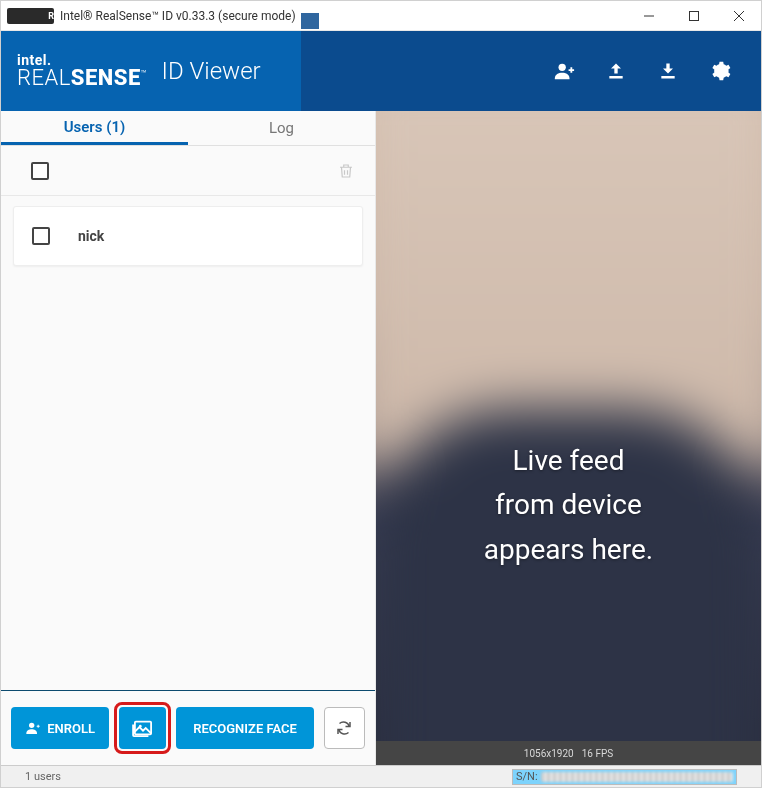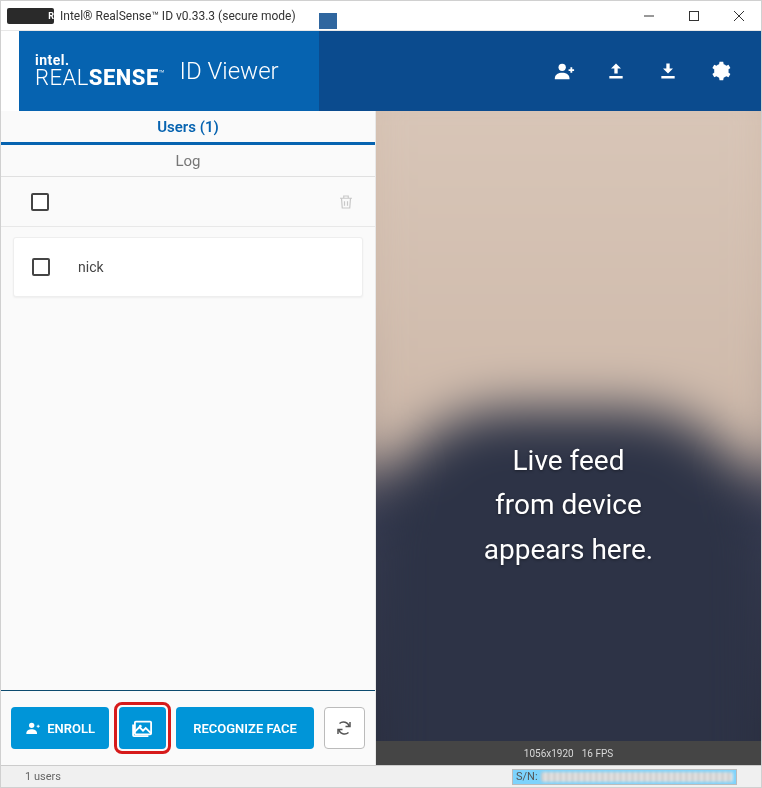--- a/index.html
+++ b/index.html
@@ -3,41 +3,41 @@
   <meta charset="utf-8">
   <style>
     * { margin: 0; padding: 0; box-sizing: border-box; font-family: -apple-system, "Segoe UI", Roboto, Arial, sans-serif; }
     html, body { width: 762px; height: 788px; overflow: hidden; background: #fff; }
     .window { width: 762px; height: 788px; display: flex; flex-direction: column; border: 1px solid #d0d0d0; }
     .titlebar { height: 30px; background: #fff; display: flex; align-items: center; border-bottom: 1px solid #e8e8e8; }
     .titlebar-icon { width: 16px; height: 16px; margin: 0 6px; background: #2a2a2a; color: #fff; font-size: 9px; font-weight: bold; display: flex; align-items: center; justify-content: center; border-radius: 2px; padding-left: 47px; }
     .titlebar-text { font-size: 12px; color: #333; flex: 1; }
     .titlebar-controls { display: flex; }
     .titlebar-btn { width: 45px; height: 30px; display: flex; align-items: center; justify-content: center; cursor: pointer; font-size: 13px; color: #333; }
-    .header { height: 80px; background: #0b4b8e; display: flex; align-items: center; padding: 0 12px 0 0; color: #fff; position: relative; margin-left: 18px; }
+    .header { height: 80px; background: #0b4b8e; display: flex; align-items: center; padding: 0 12px 0 0; color: #fff; position: relative; }
     .header-tab { width: 300px; height: 80px; background: #0663b0; display: flex; align-items: center; padding-left: 16px; position: relative; }
     .header-tab::after { content: ""; position: absolute; top: -18px; right: -18px; width: 18px; height: 16px; background: #0b4b8e; opacity: 0.85; }
     .brand-block { display:flex; flex-direction: column; line-height:1; }
     .intel-word { font-size: 14px; font-weight: 700; letter-spacing: 0.5px; }
     .realsense-word { font-size: 22px; font-weight: 300; letter-spacing: 0.5px; }
     .realsense-word b { font-weight: 800; }
     .id-viewer { font-size: 24px; font-weight: 300; margin-left: 14px; }
     .header-spacer { flex: 1; }
     .header-icons { display: flex; gap: 30px; padding-right: 18px; }
     .hicon { width: 22px; height: 22px; cursor: pointer; color: #fff; display:flex; align-items:center; justify-content:center; }
     .main { flex: 1; display: flex; overflow: hidden; }
     .left-panel { width: 375px; background: #fafafa; display: flex; flex-direction: column; border-right: 1px solid #e8e8e8; position: relative; }
-    .tabs { display: flex; height: 66px; border-bottom: 1px solid #e0e0e0; flex-direction: column; }
+    .tabs { display: flex; height: 35px; border-bottom: 1px solid #e0e0e0; }
     .tab { flex: 1; display: flex; align-items: center; justify-content: center; font-size: 15px; color: #777; cursor: pointer; }
     .tab.active { color: #0663b0; font-weight: 600; border-bottom: 3px solid #0663b0; }
     .select-all-row { height: 50px; display:flex; align-items:center; padding: 0 20px 0 30px; border-bottom: 1px solid #e8e8e8; }
     .chk { width: 18px; height: 18px; border: 2px solid #444; border-radius: 2px; cursor:pointer; background:#fff; }
     .trash { margin-left: auto; color: #c8c8c8; }
     .user-list { flex: 1; padding: 10px 12px; overflow-y:auto; }
-    .user-card { background: #fff; border: 1px solid #eee; border-radius: 3px; height: 60px; display:flex; align-items:center; padding: 0 18px; gap: 28px; box-shadow: 0 1px 2px rgba(0,0,0,0.05); }
+    .user-card { background: #fff; border: 1px solid #eee; border-radius: 3px; height: 60px; display:flex; align-items:center; padding: 0 18px; gap: 28px; box-shadow: 0 1px 2px rgba(0,0,0,0.05); font-weight: bold; }
     .user-name { font-size: 14px; color: #444; }
     .bottom-bar { padding: 16px 10px; display:flex; align-items: center; gap: 10px; border-top: 1px solid #0c4a6e; }
     .btn { height: 42px; border-radius: 4px; display:flex; align-items:center; justify-content:center; font-size: 13px; font-weight: 600; cursor:pointer; }
     .btn-enroll { background:#0095d8; color:#fff; width: 100px; gap:6px; }
     .btn-image { background:#0095d8; color:#fff; width: 48px; position: relative; }
     .btn-image-highlight { position:absolute; inset:-5px; border: 3px solid #d61a1a; border-radius:8px; pointer-events:none; }
     .btn-recognize { background:#0095d8; color:#fff; width: 140px; }
     .btn-refresh { width: 42px; border: 1px solid #bbb; background:#fff; color:#555; }
     .right-panel { flex: 1; background: #1d1d1d; display:flex; flex-direction: column; position: relative; }
     .feed-area { flex:1; position:relative; overflow:hidden; background: linear-gradient(180deg, #c6a894 0%, #b9a08f 30%, #3a3e54 66%, #2a2d3d 100%); }

